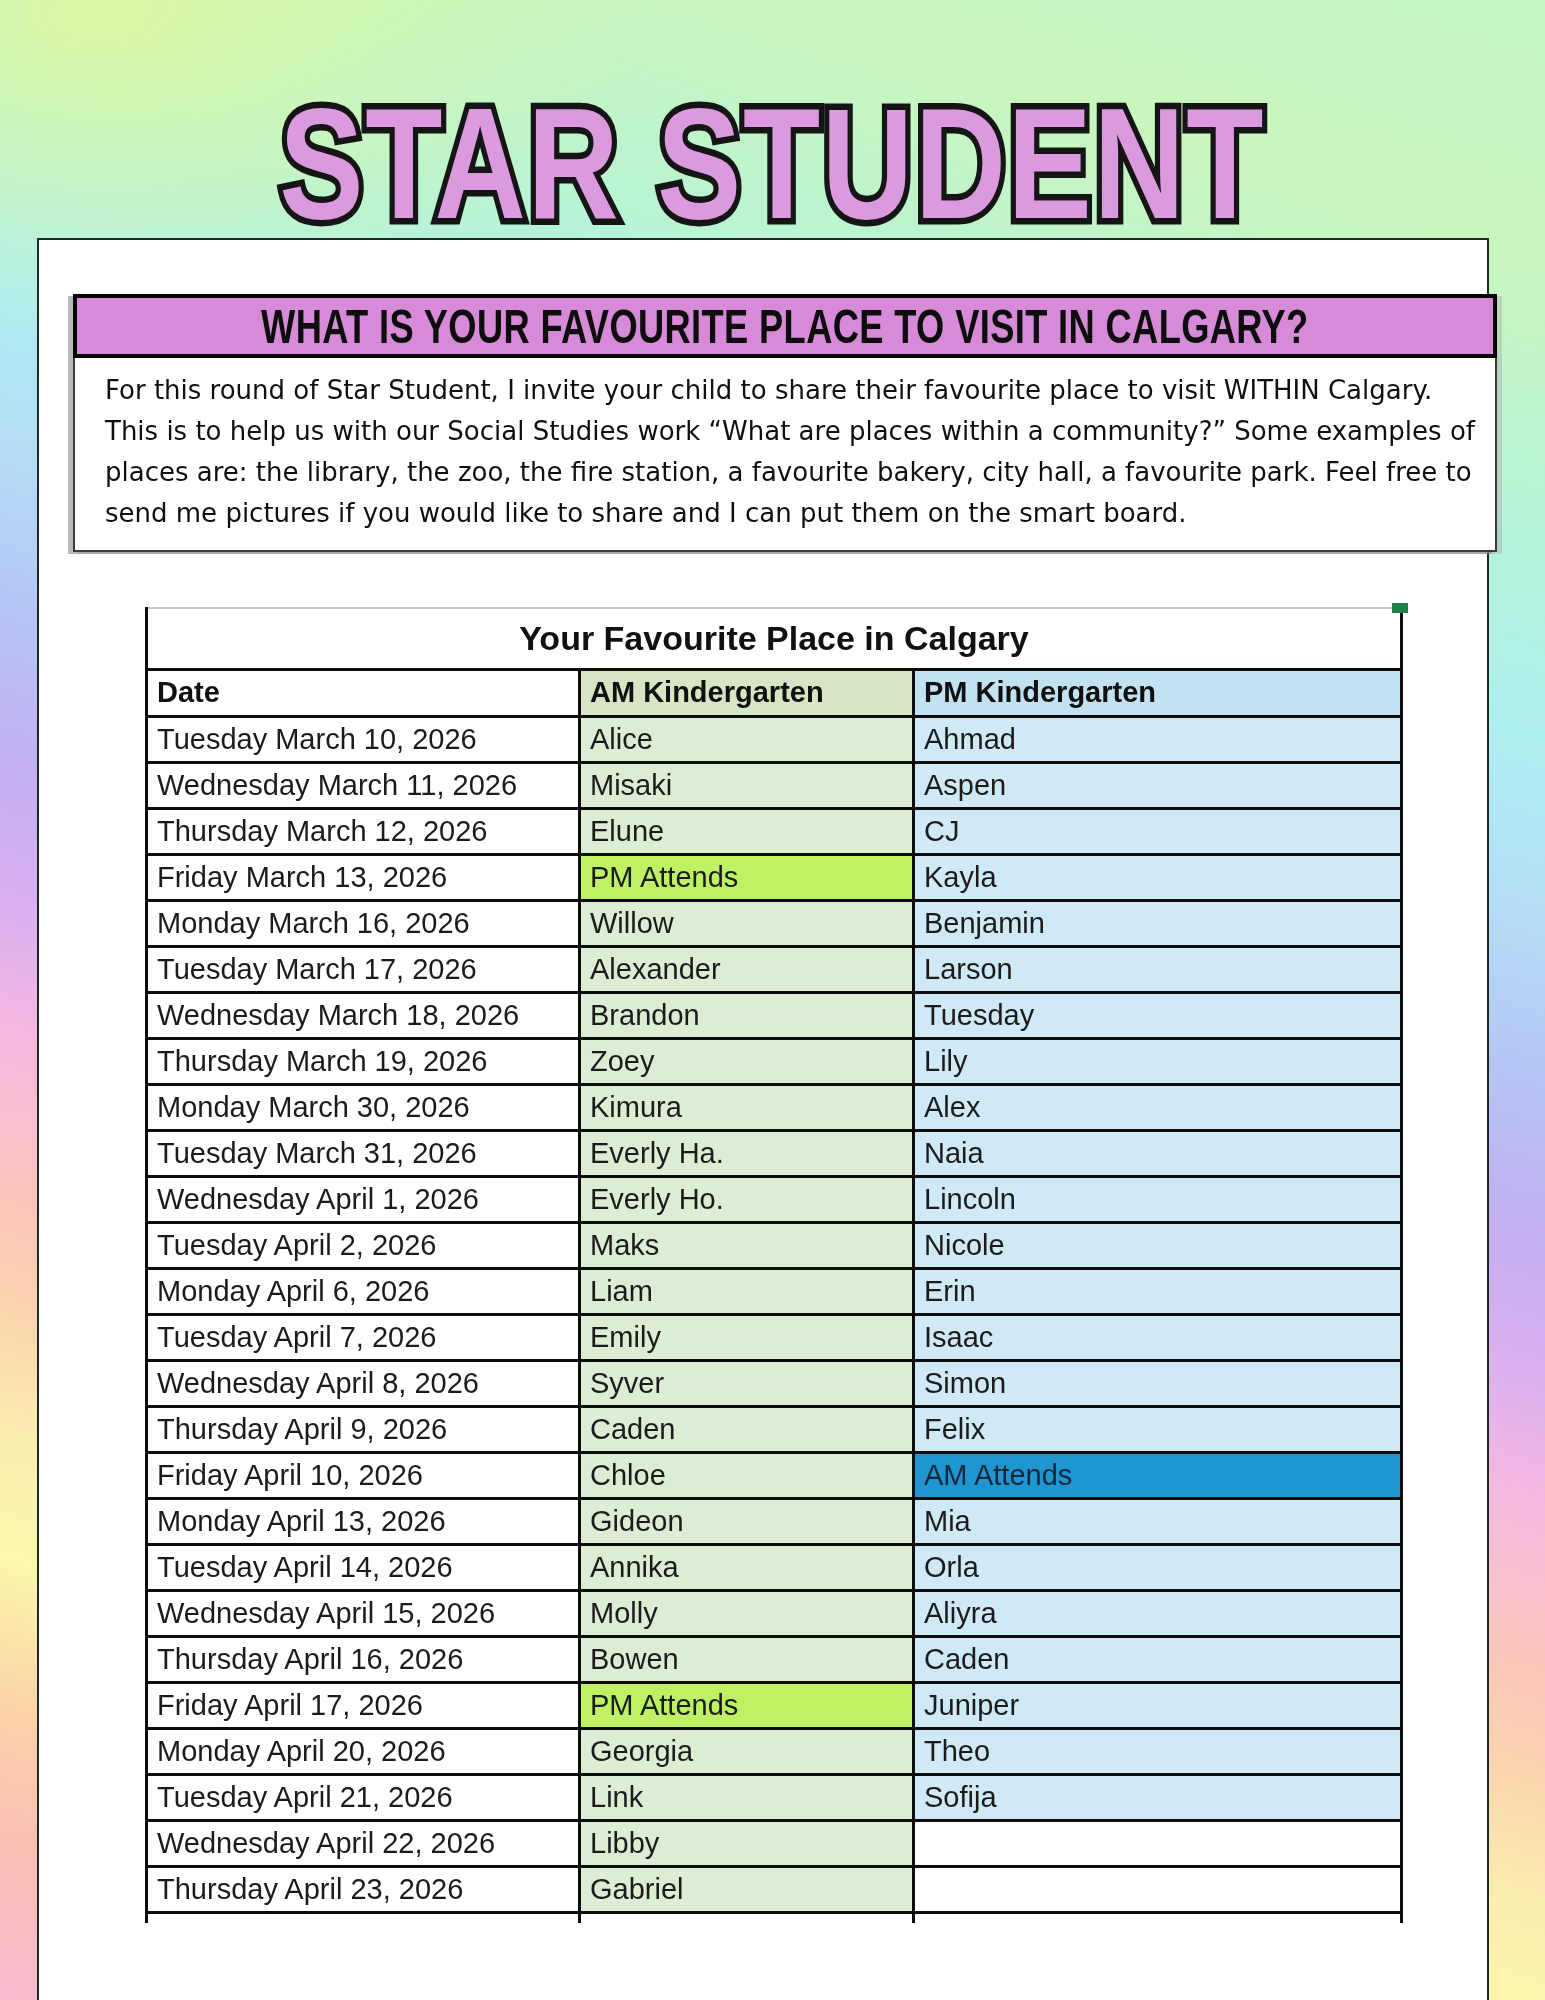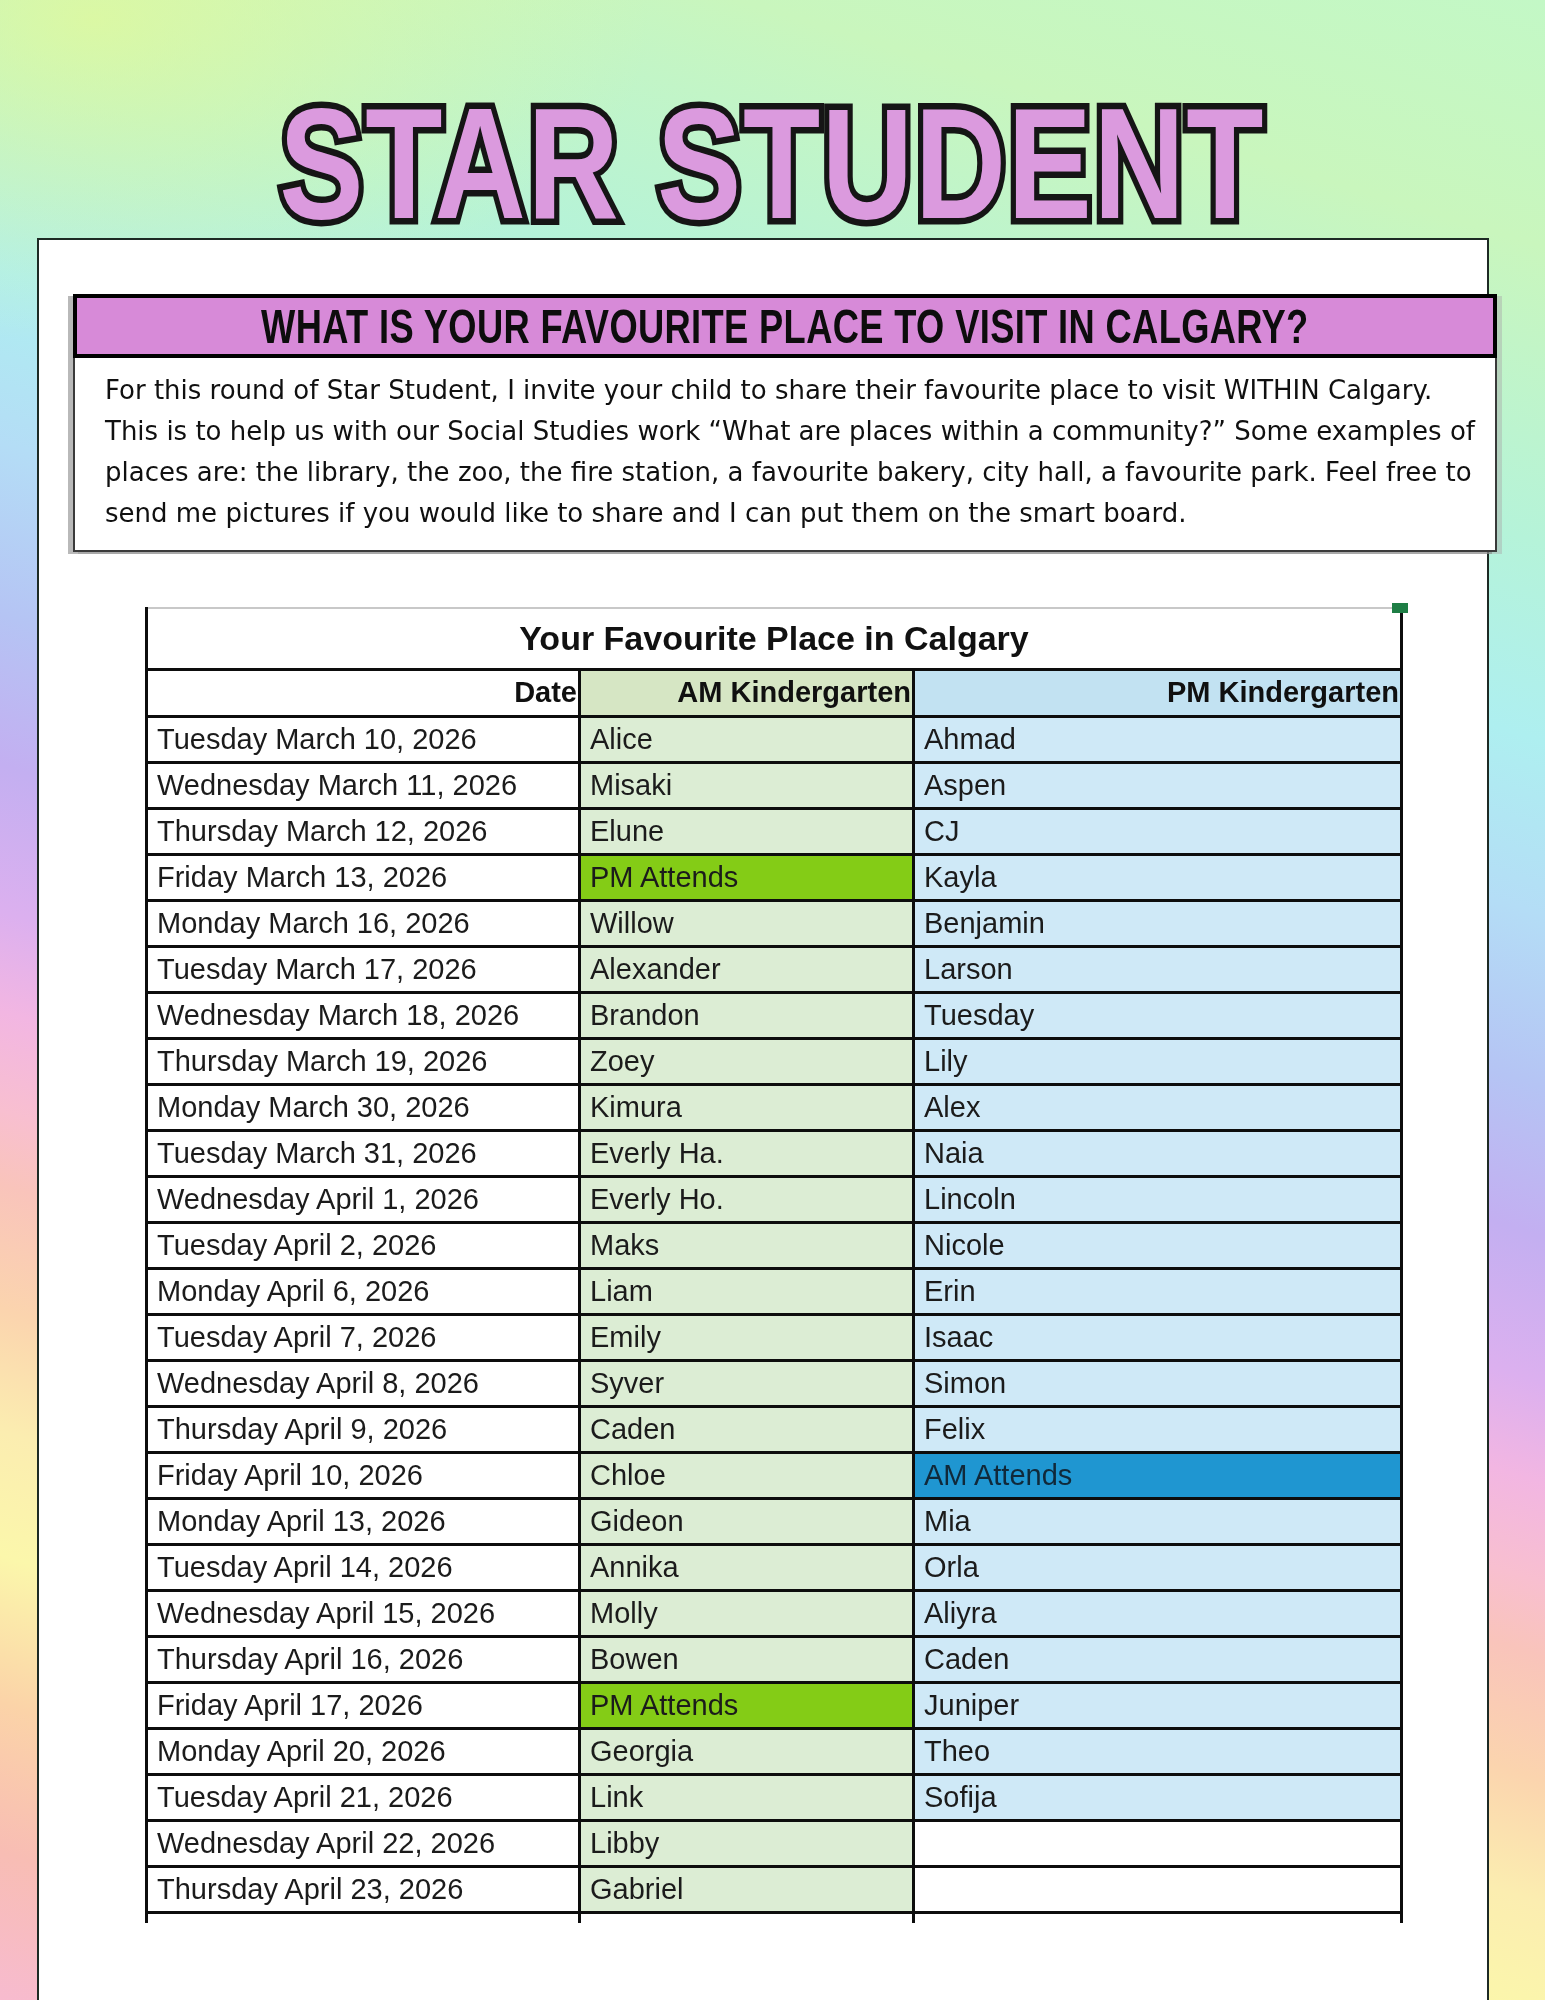--- a/index.html
+++ b/index.html
@@ -67,31 +67,31 @@
   }
   table.sched col.col-date { width:433px; }
   table.sched col.col-am   { width:334px; }
   table.sched col.col-pm   { width:488px; }
   table.sched td { box-sizing:border-box; border:3px solid #0d0d0d; vertical-align:middle; }
   tr.t-title td {
     border-top:2px solid #c8c8c8; height:61px; text-align:center;
     font-weight:bold; font-size:34px; color:#111; background:#fff;
   }
   tr.t-head td {
-    height:47px; font-weight:bold; font-size:29px; color:#101010; padding-left:9px;text-align:right;
+    height:47px; font-weight:bold; font-size:29px; color:#101010; padding-left:9px;
   }
   tr.t-head td.c-am { background:#d6e6c4; }
   tr.t-head td.c-pm { background:#c2e2f2; }
   tbody#rows td {
     height:46px; font-size:29px; color:#1b1b1b; padding-left:9px;
     white-space:nowrap; overflow:hidden;
   }
   tbody#rows td.am { background:#dcedd4; }
   tbody#rows td.pm { background:#cfe9f7; }
-  tbody#rows td.am-dark { background:#84cc16; }
+  tbody#rows td.am-dark { background:#bef264; }
   tbody#rows td.pm-dark { background:#1f96d1; color:#10293a; }
   tbody#rows td.pm-empty { background:#ffffff; }
   tr.sliver td { height:11px; border-bottom:none; background:#fff; }
 </style>
 </head>
 <body>
 
 <div class="title-row">
   <span class="outline-text" data-text="STAR STUDENT">STAR STUDENT</span>
 </div>

